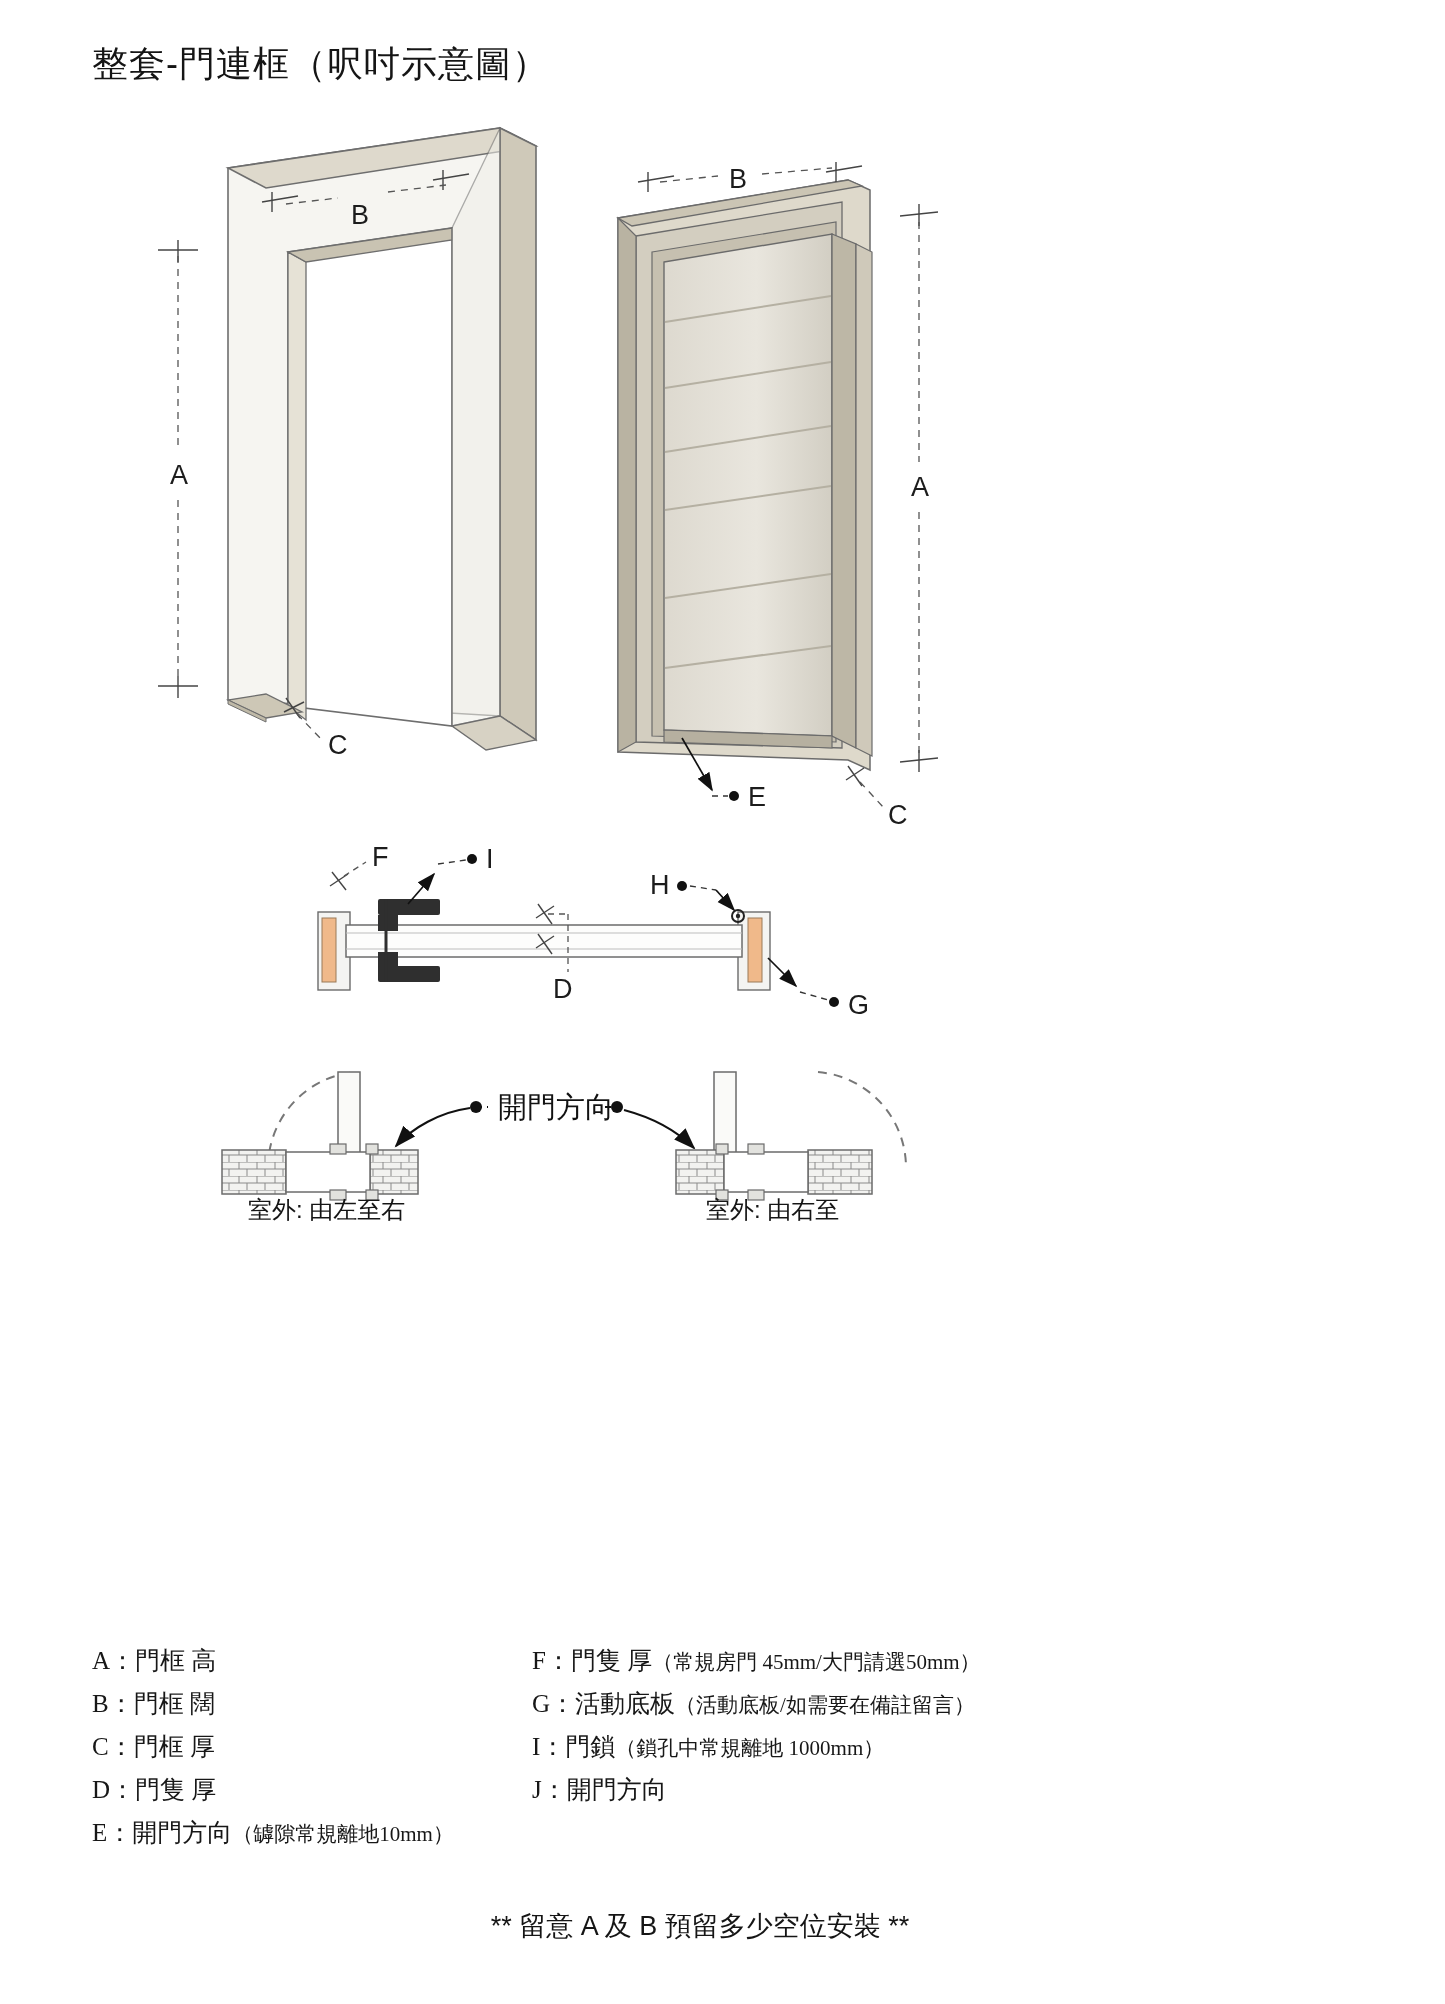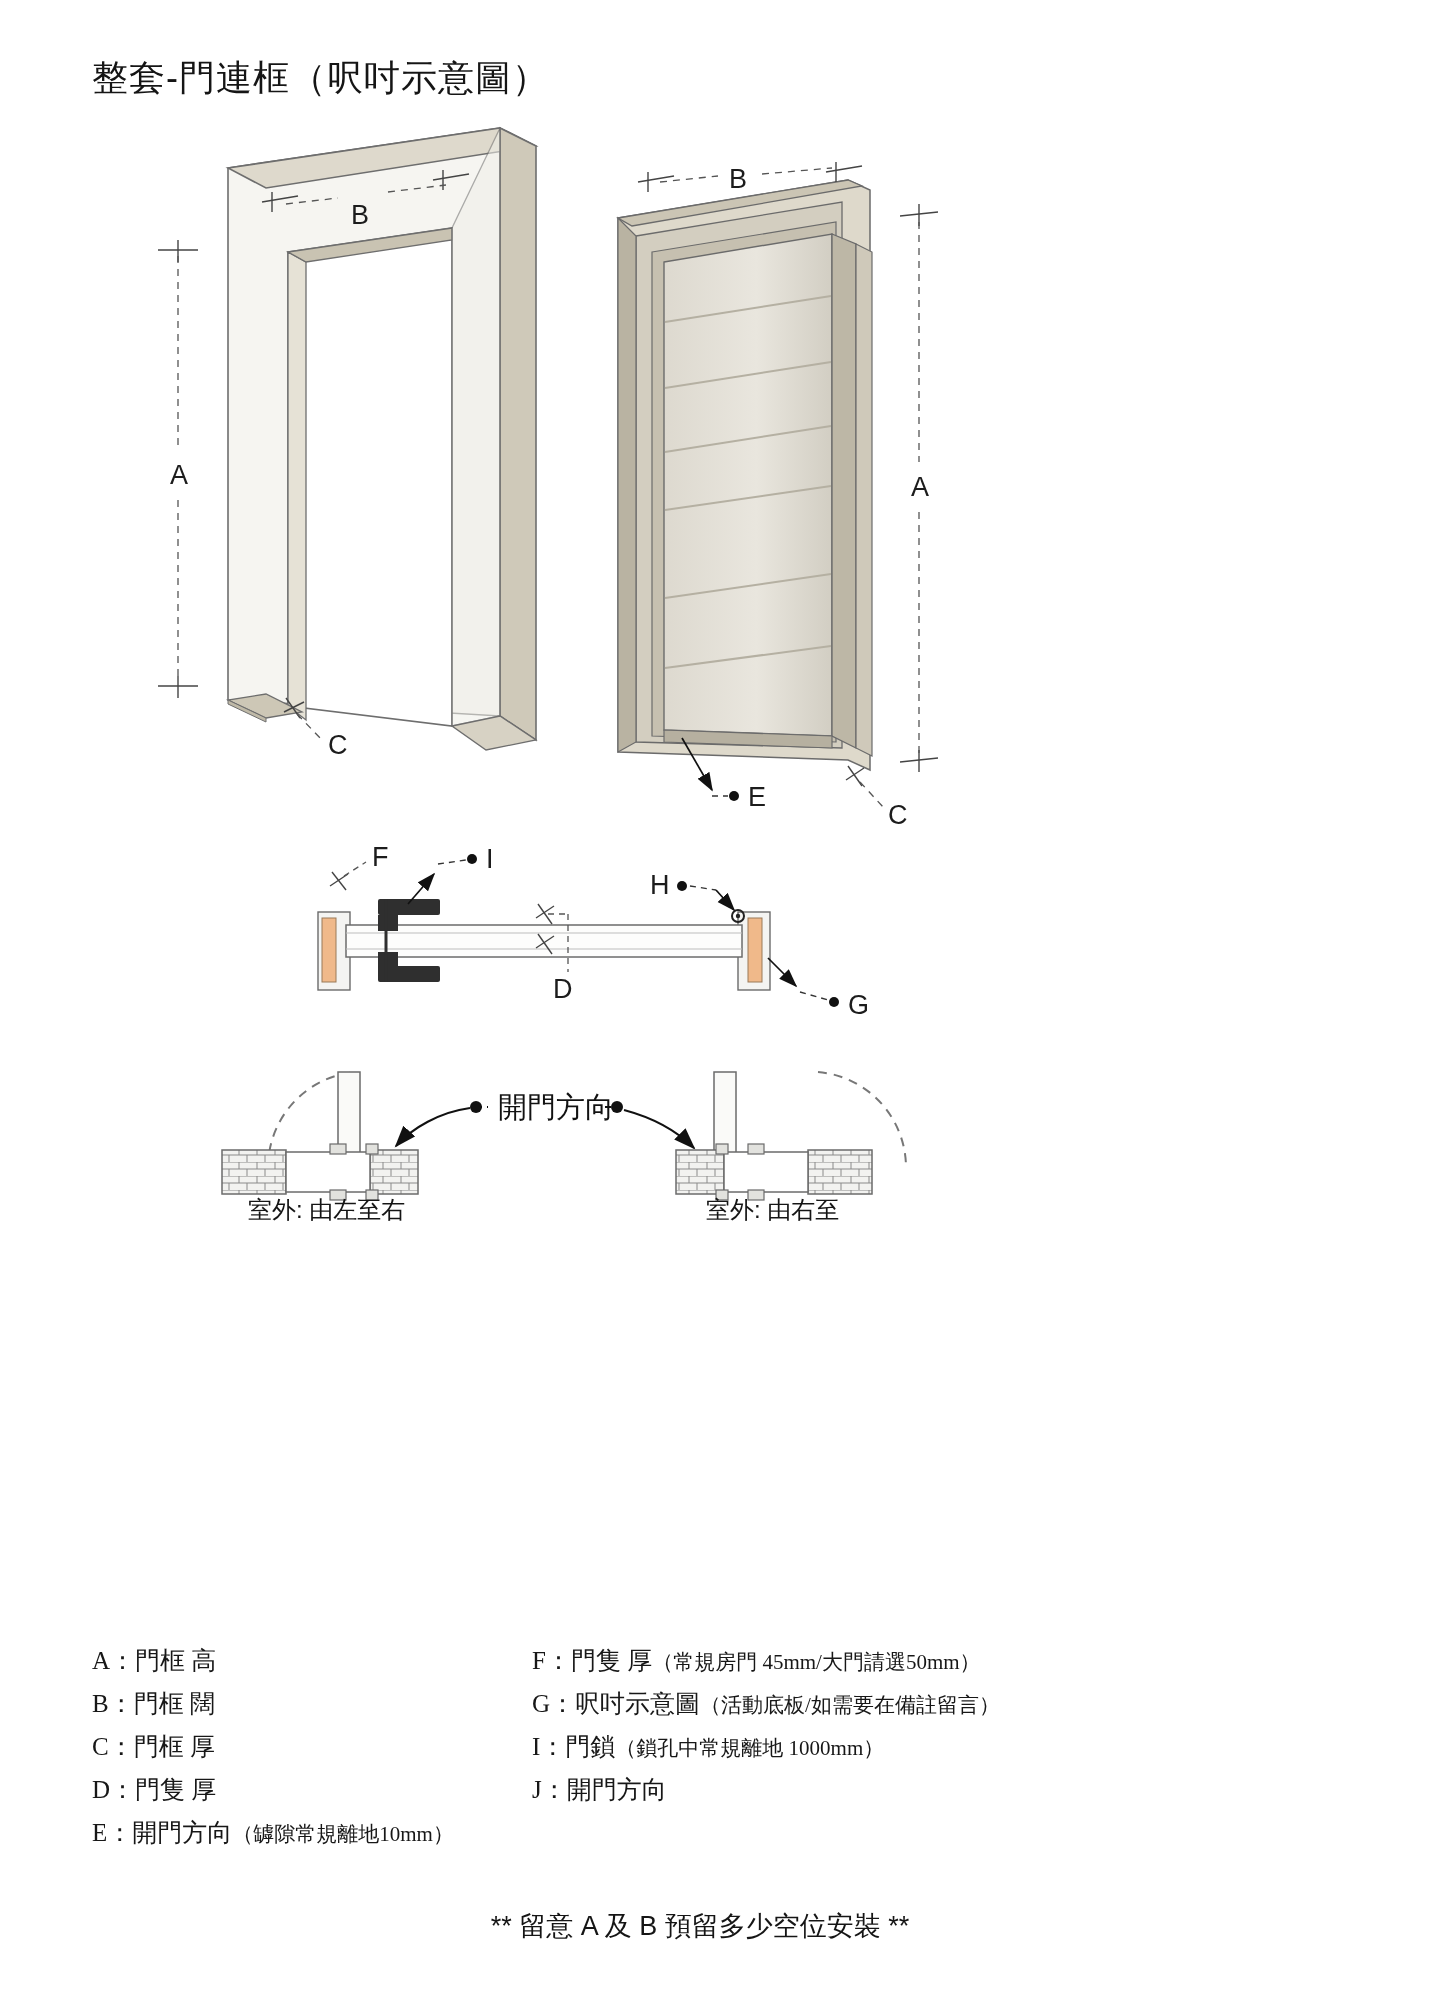--- a/index.html
+++ b/index.html
@@ -17,21 +17,21 @@
   }
   #page {
     position: relative;
     width: 1445px;
     height: 2004px;
     background: #ffffff;
   }
   .title {
     position: absolute;
     left: 92px;
-    top: 54px;
+    top: 40px;
     font-size: 36px;
     letter-spacing: 1px;
     color: #151515;
     white-space: nowrap;
   }
   .svg-layer {
     position: absolute;
     left: 0;
     top: 0;
     width: 1445px;
@@ -323,21 +323,21 @@
         <div class="legend-row">
           <span>E</span><span>：</span><span>開門方向</span><span class="note">（罅隙常規離地10mm）</span>
         </div>
       </div>
 
       <div class="legend-col-right">
         <div class="legend-row">
           <span>F</span><span>：</span><span>門隻 厚</span><span class="note">（常規房門 45mm/大門請選50mm）</span>
         </div>
         <div class="legend-row">
-          <span>G</span><span>：</span><span>呎吋示意圖</span><span class="note">（活動底板/如需要在備註留言）</span>
+          <span>G</span><span>：</span><span>活動底板</span><span class="note">（活動底板/如需要在備註留言）</span>
         </div>
         <div class="legend-row">
           <span>I</span><span>：</span><span>門鎖</span><span class="note">（鎖孔中常規離地 1000mm）</span>
         </div>
         <div class="legend-row">
           <span>J</span><span>：</span><span>開門方向</span><span class="note"></span>
         </div>
       </div>
     </div>
   </div>

